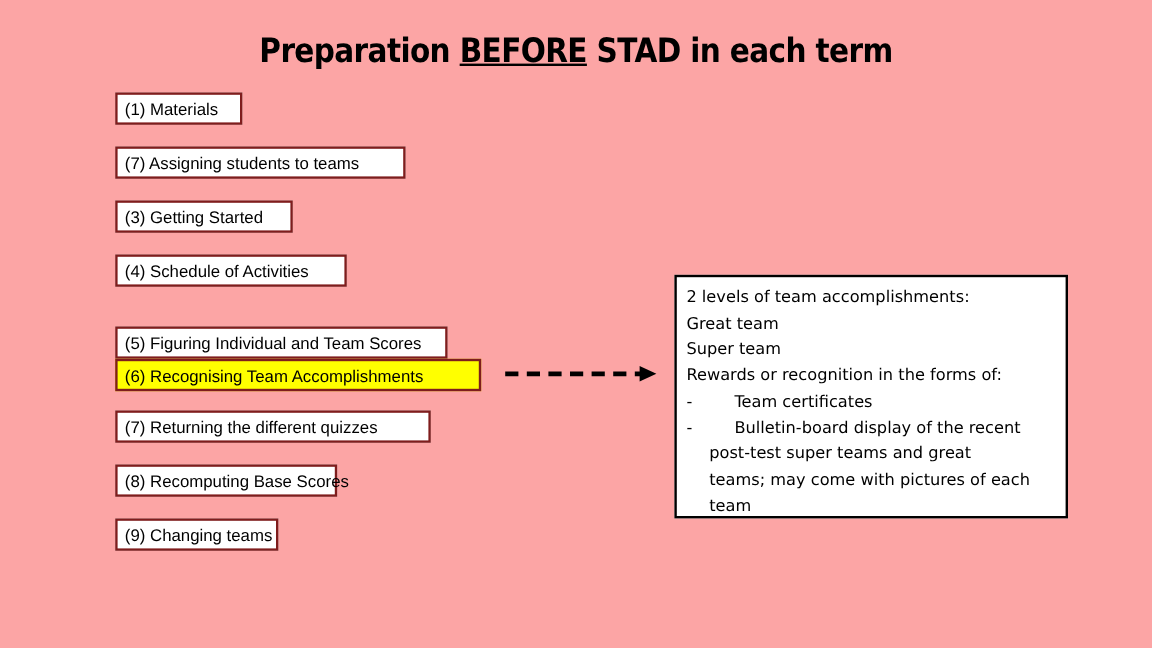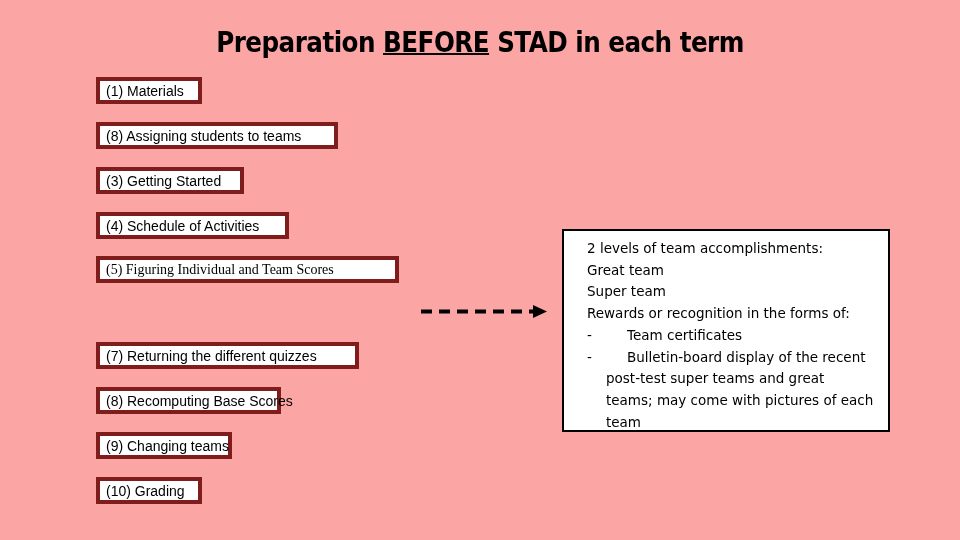--- a/index.html
+++ b/index.html
@@ -48,41 +48,41 @@
     text-decoration-thickness: 2px;
     text-underline-offset: 1px;
   }
 
   
   .step-box {
     position: absolute;
     left: 96px;
     height: 27px;
     box-sizing: border-box;
-    border: 4px solid #7f1d1d;
+    border: 2px solid #7f1d1d;
     background: #ffffff;
     display: flex;
     align-items: center;
     padding-left: 6px;
     padding-right: 4px;
     font-family: "Liberation Sans", sans-serif;
     font-size: 14px;
     line-height: 16px;
     white-space: nowrap;
     color: #000000;
   }
   .step-box.highlight {
     background: #FFFF00;
   }
 
   #step-1  { top: 77px;  width: 106px; }
   #step-2  { top: 122px; width: 242px; }
   #step-3  { top: 167px; width: 148px; }
   #step-4  { top: 212px; width: 193px; }
-  #step-5  { top: 256px; width: 303px; font-family: Liberation Serif, serif; }
+  #step-5  { top: 272px; width: 277px; }
   #step-6  { top: 299px; width: 305px; }
   #step-7  { top: 342px; width: 263px; }
   #step-8  { top: 387px; width: 185px; }
   #step-9  { top: 432px; width: 136px; }
   #step-10 { top: 477px; width: 106px; }
 
   
   #flow-arrow {
     position: absolute;
     left: 415px;
@@ -94,21 +94,21 @@
   
   #detail-box {
     position: absolute;
     left: 562px;
     top: 229px;
     width: 328px;
     height: 203px;
     box-sizing: border-box;
     border: 2px solid #000000;
     background: #ffffff;
-    padding: 7px 8px 0 23px;
+    padding: 7px 8px 0 8px;
     font-family: "DejaVu Sans", sans-serif;
     font-size: 13.5px;
     line-height: 21.7px;
     color: #000000;
   }
   #detail-box .dline {
     white-space: nowrap;
   }
   #detail-box .dbullet {
     display: flex;
@@ -133,51 +133,51 @@
 
 <div id="slide">
 
   <div id="slide-title"><span>Preparation </span><span class="u">BEFORE</span><span> STAD in each term</span></div>
 
   <div class="step-box" id="step-1">
     <span>(1) Materials</span>
   </div>
 
   <div class="step-box" id="step-2">
-    <span>(8) Assigning students to teams</span>
+    <span>(7) Assigning students to teams</span>
   </div>
 
   <div class="step-box" id="step-3">
     <span>(3) Getting Started</span>
   </div>
 
   <div class="step-box" id="step-4">
     <span>(4) Schedule of Activities</span>
   </div>
 
   <div class="step-box" id="step-5">
     <span>(5) Figuring Individual and Team Scores</span>
   </div>
 
+  <div class="step-box highlight" id="step-6">
+    <span>(6) Recognising Team Accomplishments</span>
+  </div>
 
   <div class="step-box" id="step-7">
     <span>(7) Returning the different quizzes</span>
   </div>
 
   <div class="step-box" id="step-8">
     <span>(8) Recomputing Base Scores</span>
   </div>
 
   <div class="step-box" id="step-9">
     <span>(9) Changing teams</span>
   </div>
 
-  <div class="step-box" id="step-10">
-    <span>(10) Grading</span>
-  </div>
 
   <svg id="flow-arrow" viewBox="0 0 140 28">
     <line x1="6" y1="13.5" x2="120" y2="13.5" stroke="#000000" stroke-width="4" stroke-dasharray="11 7" stroke-linecap="butt"></line>
     <polygon points="118,7 132,13.5 118,20" fill="#000000"></polygon>
   </svg>
 
   <div id="detail-box">
     <div class="dline">2 levels of team accomplishments:</div>
     <div class="dline">Great team</div>
     <div class="dline">Super team</div>

